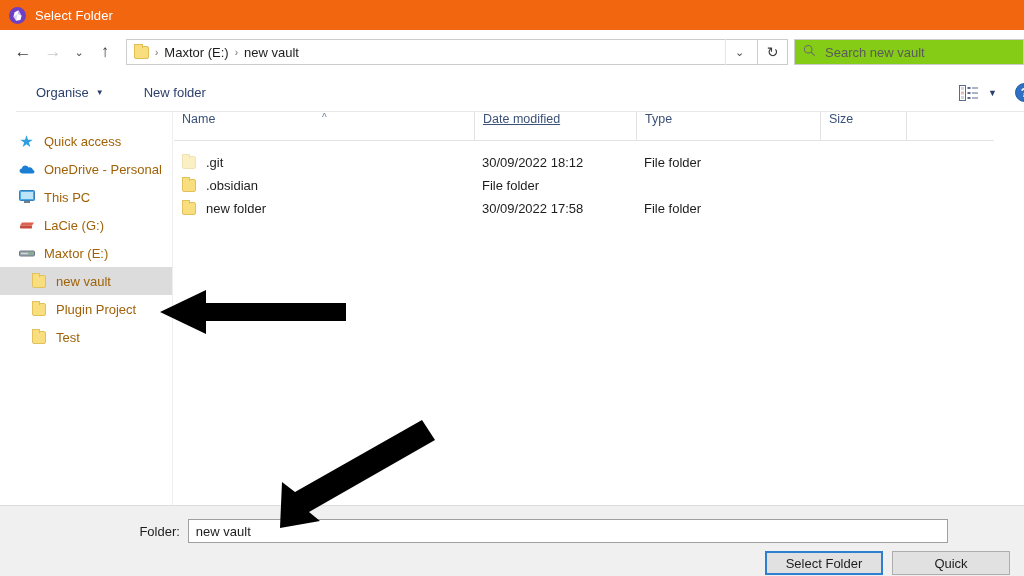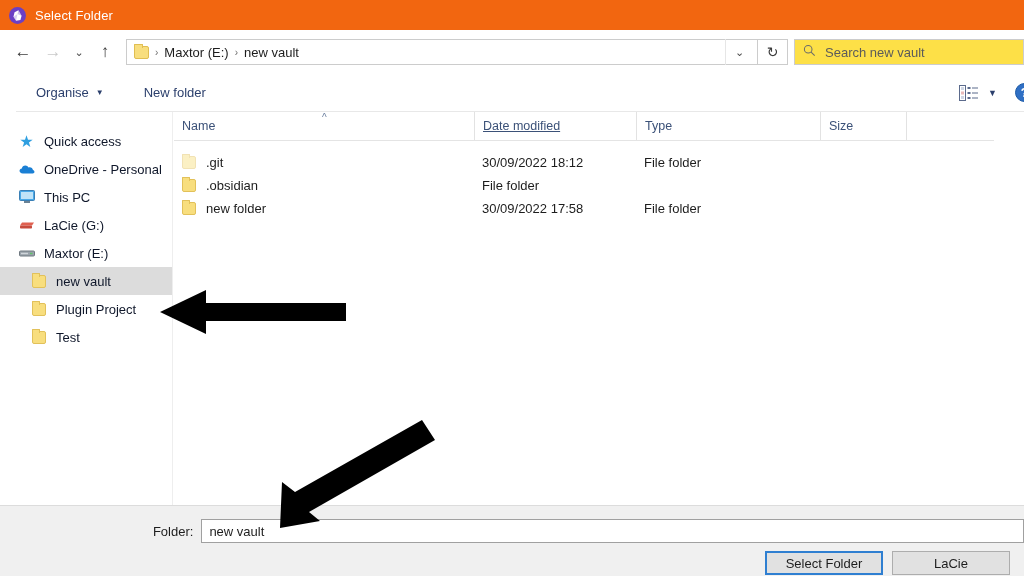--- a/index.html
+++ b/index.html
@@ -61,21 +61,21 @@
     width: 28px; height: 26px; display: flex; align-items: center; justify-content: center;
     color: #4a4a4a; font-size: 11px; flex: 0 0 auto; border-left: 1px solid #e6e6e6;
   }
   .refreshbtn {
     width: 30px; height: 26px; display: flex; align-items: center; justify-content: center;
     color: #3b3b3b; font-size: 14px; border: 1px solid #cccccc; border-left: none;
     flex: 0 0 auto; background: #fff;
   }
   .searchbox {
     width: 230px; height: 26px; margin-left: 6px; border: 1px solid #cccccc;
-    background: #fde047; display: flex; align-items: center; padding-left: 8px;
+    background: #84cc16; display: flex; align-items: center; padding-left: 8px;
     flex: 0 0 auto;
   }
   .search-placeholder { font-size: 13px; color: #5b5b5b; margin-left: 9px; white-space: nowrap; }
 
   
   .cmdbar {
     position: absolute; left: 16px; top: 74px; width: 1024px; height: 38px;
     background: #ffffff; display: flex; align-items: center;
     border-bottom: 1px solid #e8e8e8;
   }
@@ -97,41 +97,41 @@
   }
 
   
   .body { position: absolute; left: 0; top: 112px; width: 1024px; height: 393px; background: #ffffff; }
   .sidebar {
     position: absolute; left: 0; top: 0; width: 173px; height: 393px;
     background: #ffffff; border-right: 1px solid #eeeeee; padding-top: 15px;
   }
   .nav-row {
     height: 28px; display: flex; align-items: center; padding-left: 18px; gap: 9px;
-    font-size: 13px; color: #0f172a; white-space: nowrap;
+    font-size: 13px; color: #a16207; white-space: nowrap;
   }
   .nav-row.indent { padding-left: 30px; }
   .nav-row.selected { background: #DCDCDC; }
   .nav-ico { width: 17px; height: 17px; flex: 0 0 auto; display: flex; align-items: center; justify-content: center; }
   .nav-ico svg { display: block; }
   .folder-ico {
     width: 14px; height: 13px; background: #F8DE7E; border: 1px solid #E2C15A;
     border-radius: 1px 2px 2px 2px; position: relative;
   }
   .folder-ico:before {
     content: ''; position: absolute; left: -1px; top: -3px; width: 6px; height: 3px;
     background: #F8DE7E; border: 1px solid #E2C15A; border-bottom: none; border-radius: 1px 1px 0 0;
   }
 
   
   .content { position: absolute; left: 174px; top: 0; width: 850px; height: 393px; background: #ffffff; }
   .col-head { position: relative; height: 28px; display: flex; align-items: flex-end; }
   .col {
     font-size: 12.5px; color: #3b5178; position: relative; height: 28px;
-    display: flex; align-items: center; padding-left: 8px; flex: 0 0 auto;
+    display: flex; padding-left: 8px; flex: 0 0 auto;
   }
   .col + .col { border-left: 1px solid #e2e2e2; }
   .col.name { width: 300px; }
   .col.date { width: 162px; text-decoration: underline; }
   .col.type { width: 136px; }
   .col.size { width: 86px; margin-left: 48px; }
   .col.pad { width: 60px; }
   .sort-caret {
     position: absolute; left: 148px; top: 0px; font-size: 10px; color: #6a7e9e;
   }
@@ -151,21 +151,21 @@
     content: ''; position: absolute; left: -1px; top: -3px; width: 6px; height: 3px;
     background: #F8DE7E; border: 1px solid #E2C15A; border-bottom: none; border-radius: 1px 1px 0 0;
   }
   .file-ico.dim { opacity: .45; }
 
   
   .bottom {
     position: absolute; left: 0; top: 505px; width: 1024px; height: 71px;
     background: #F0F0F0; border-top: 1px solid #dcdcdc;
   }
-  .folder-row { position: absolute; left: 0; top: 13px; width: 1024px; display: flex; align-items: center; padding-left: 17px; }
+  .folder-row { position: absolute; left: 0; top: 13px; width: 948px; display: flex; align-items: center; padding-left: 17px; }
   .folder-label { font-size: 13px; color: #1d1d1d; width: 186px; text-align: right; padding-right: 8px; }
   .folder-input {
     width: 830px; height: 24px; background: #ffffff; border: 1px solid #a0a0a0;
     display: flex; align-items: center; padding-left: 7px; font-size: 13px; color: #1d1d1d;
   }
   .btn-row { position: absolute; right: 14px; top: 45px; display: flex; gap: 9px; }
   .btn {
     width: 118px; height: 24px; font-size: 13px; color: #1d1d1d;
     display: flex; align-items: center; justify-content: center;
     background: #E1E1E1; border: 1px solid #ADADAD;
@@ -379,21 +379,21 @@
     </div>
   </div>
 
   <div class="bottom">
     <div class="folder-row">
       <div class="folder-label">Folder:</div>
       <div class="folder-input">new vault</div>
     </div>
     <div class="btn-row">
       <div class="btn default">Select Folder</div>
-      <div class="btn">LaCie</div>
+      <div class="btn">Quick</div>
     </div>
   </div>
 
   <div class="anno anno-1">
     <svg width="190" height="48" viewBox="0 0 190 48">
       <polygon points="0,24 46,2 46,15 186,15 186,33 46,33 46,46" fill="#000000"></polygon>
     </svg>
   </div>
 
   <div class="anno anno-2">

